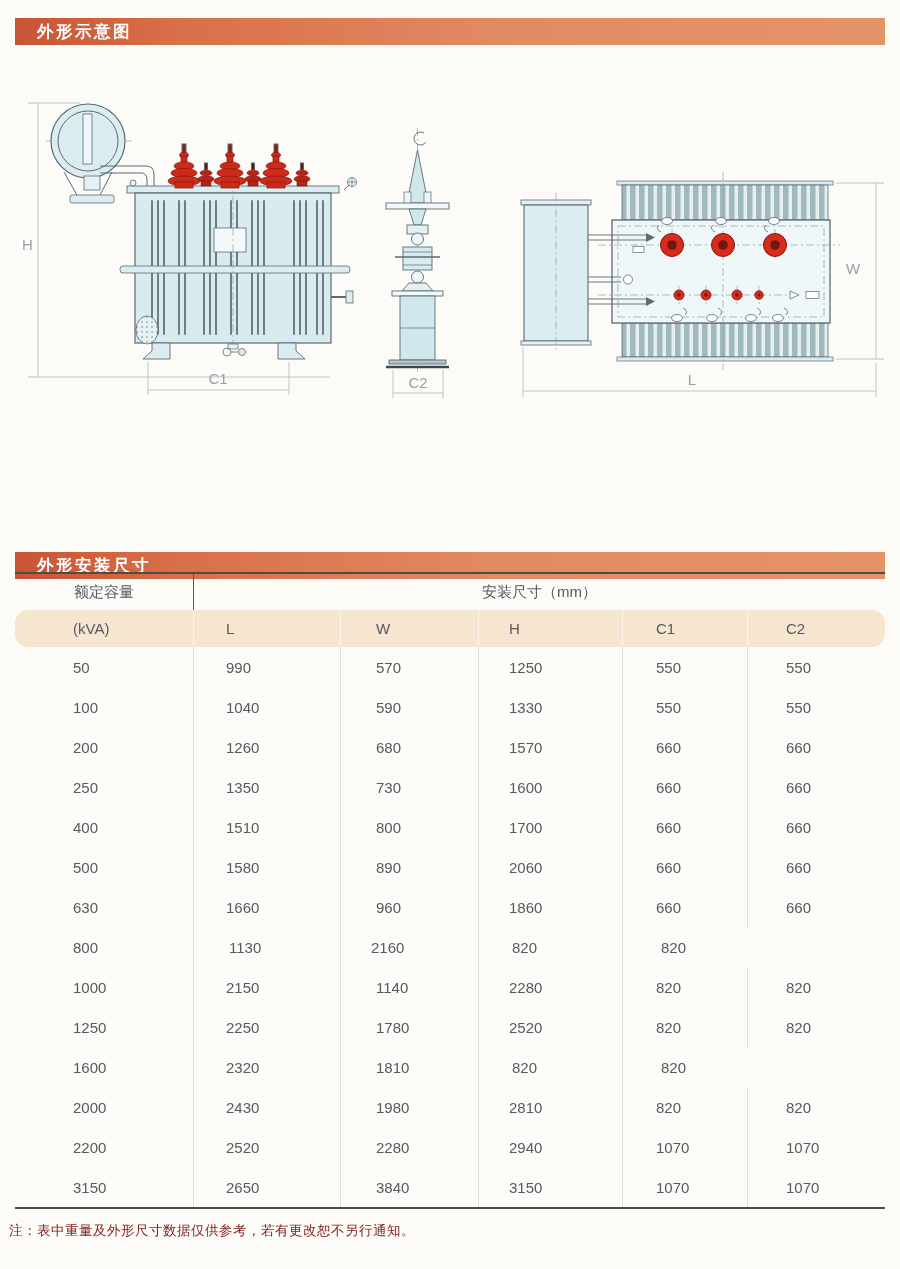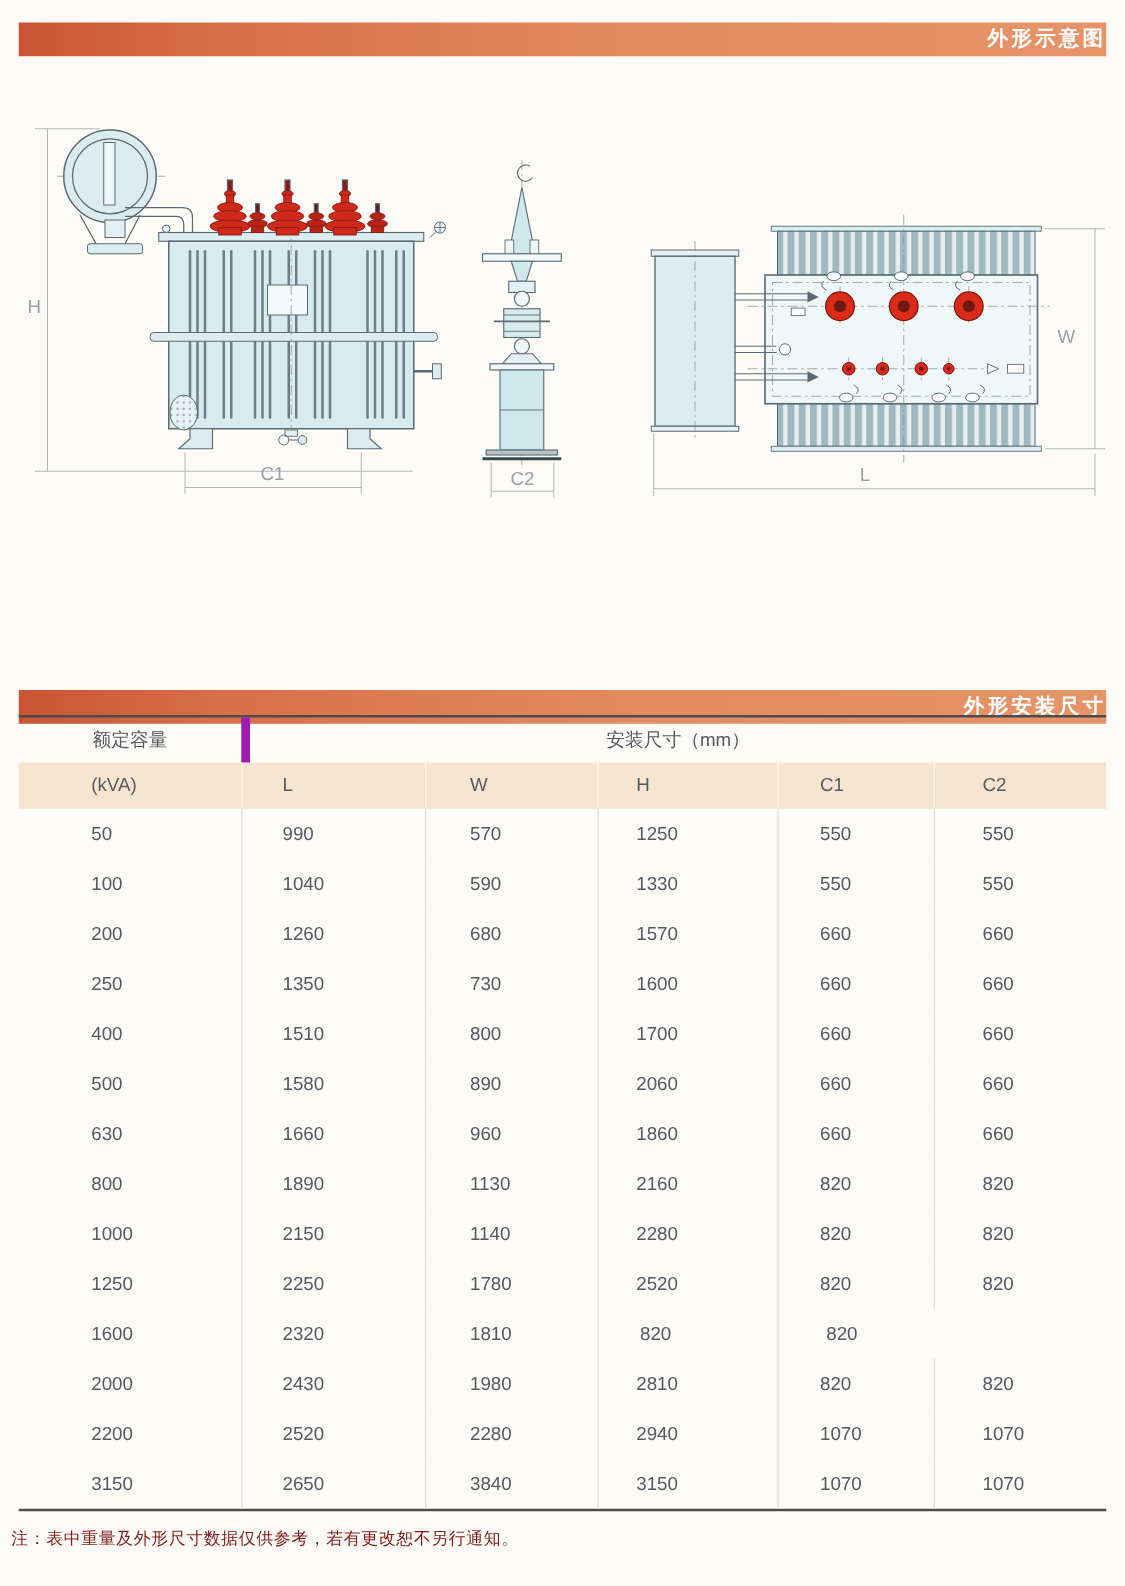--- a/index.html
+++ b/index.html
@@ -4,36 +4,36 @@
 <style>
   html,body{margin:0;padding:0;}
   .page{
     position:relative;width:900px;height:1269px;background:#fcfbf7;
     font-family:"Liberation Sans","DejaVu Sans",sans-serif;overflow:hidden;
   }
   .banner{
     position:absolute;left:15px;width:870px;height:27px;box-sizing:border-box;
     background:linear-gradient(90deg,#c85433 0%,#d86f48 18%,#e28a60 55%,#e59468 100%);
     color:#ffffff;font-weight:bold;font-size:16.5px;line-height:27px;
-    letter-spacing:2.5px;padding-left:22px;text-align:right;
+    letter-spacing:2.5px;padding-left:22px;
   }
   #banner-diagram{top:18px;}
   #banner-dims{top:512px;margin-top:40px;}
   .drawings{position:absolute;left:0;top:0;}
   .dimtext{fill:#9aa1a6;font-size:15px;font-family:"Liberation Sans","DejaVu Sans",sans-serif;}
   
   .table-wrap{
     position:absolute;left:15px;top:572px;width:870px;box-sizing:border-box;
     border-top:2.5px solid #4e4b4d;border-bottom:2.5px solid #4e4b4d;
     color:#565a61;font-size:15px;
   }
   .hrow1{display:grid;grid-template-columns:178px 692px;height:36px;}
   .hrow1 .hc{display:flex;align-items:center;justify-content:center;height:100%;box-sizing:border-box;text-align:right;}
-  .hrow1 .hc+.hc{border-left:7px solid #a21caf;}
-  .grid6{display:grid;grid-template-columns:178px 147px 138px 144px 125px 138px;}
+  .hrow1 .hc+.hc{border-left:1px solid #a21caf;}
+  .grid6{display:grid;grid-template-columns:178px 147px 138px 144px 125px 138px;border-radius:13px;}
   .hrow2{height:37px;background:#f6e5cf;}
   .hrow2>div{display:flex;align-items:center;height:100%;box-sizing:border-box;}
   .hrow2>div+div{border-left:1px solid #fdf6ec;}
   .trow{height:40px;}
   .trow>div{display:flex;align-items:center;height:100%;box-sizing:border-box;}
   .trow>div+div{border-left:1px solid #dedede;}
   .p0{padding-left:58px;}.p1{padding-left:32px;}.p2{padding-left:35px;}
   .p3{padding-left:30px;}.p4{padding-left:33px;}.p5{padding-left:38px;}
   .note{position:absolute;left:9px;top:1222px;font-size:13.5px;color:#7f1d1d;letter-spacing:0.5px;}
 </style>
@@ -351,21 +351,20 @@
         <div class="trow grid6">
           <div class="p0">630</div>
           <div class="p1">1660</div>
           <div class="p2">960</div>
           <div class="p3">1860</div>
           <div class="p4">660</div>
           <div class="p5">660</div>
         </div>
         <div class="trow grid6">
           <div class="p0">800</div>
-          <div class="p1">1890</div>
           <div class="p2">1130</div>
           <div class="p3">2160</div>
           <div class="p4">820</div>
           <div class="p5">820</div>
         </div>
         <div class="trow grid6">
           <div class="p0">1000</div>
           <div class="p1">2150</div>
           <div class="p2">1140</div>
           <div class="p3">2280</div>

